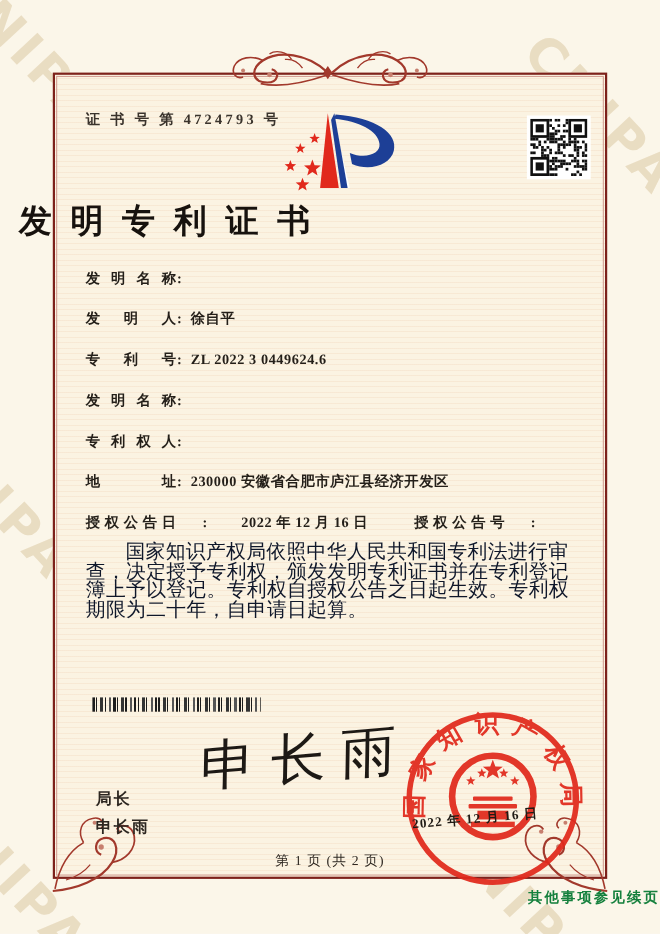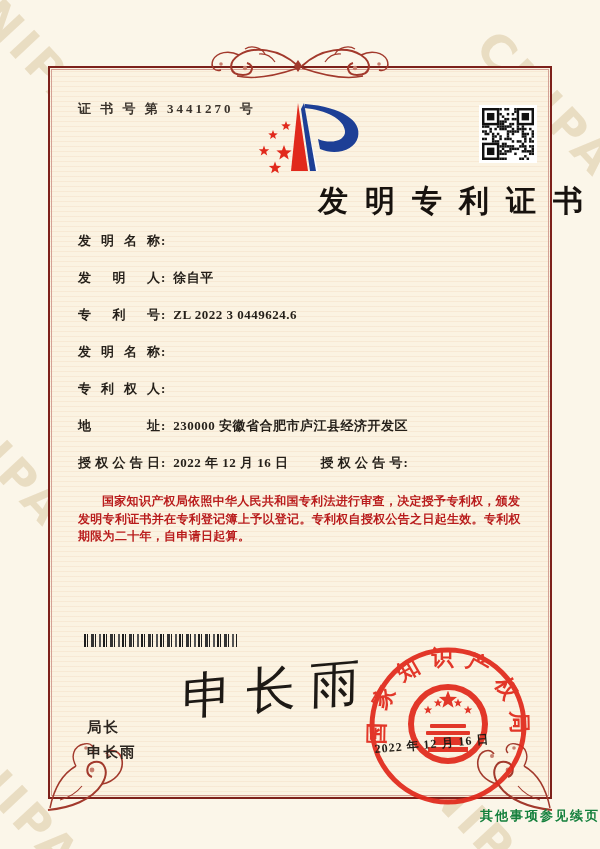--- a/index.html
+++ b/index.html
@@ -25,36 +25,36 @@
   .orn-bl{left:40px;top:722px;}
   .orn-br{left:465px;top:722px;transform:scaleX(-1);}
 
   
   .cert-no{position:absolute;left:78px;top:100px;font-size:13px;letter-spacing:3px;
            color:#3a332c;font-weight:600;}
   .logo{position:absolute;left:252px;top:101px;}
   .qr{position:absolute;left:479px;top:105px;width:58px;height:58px;background:#fff;
       padding:3px;box-sizing:border-box;}
   .qr svg{display:block;width:100%;height:100%;}
-  .title{position:absolute;left:0;top:181px;width:100%;text-align:right;
+  .title{position:absolute;left:0;top:181px;width:100%;text-align:left;
          font-size:30px;font-weight:bold;color:#17120e;letter-spacing:17px;text-indent:17px;}
 
   
-  .fields{position:absolute;left:78px;top:230px;width:446px;font-size:13px;color:#241f19;}
+  .fields{position:absolute;left:78px;top:242px;width:446px;font-size:13px;color:#241f19;}
   .frow{display:flex;line-height:22px;margin-bottom:15px;font-weight:600;}
-  .frow .grp{display:flex;}
-  .frow .grp2{margin-left:32px;}
+  .frow .grp{display:flex;gap:23px;}
+  .frow .grp2{margin-left:42px;}
   .lbl{display:inline-block;width:82px;text-align:justify;text-align-last:justify;
        letter-spacing:0;}
   .colon{margin:0 8px 0 1px;}
   .val{letter-spacing:.5px;white-space:nowrap;}
 
   
-  .paras{position:absolute;left:78px;top:493px;width:446px;font-size:12px;
-         line-height:17.6px;color:#b91c1c;font-weight:700;}
+  .paras{position:absolute;left:78px;top:493px;width:446px;font-size:18px;
+         line-height:17.6px;color:#0f172a;font-weight:400;}
   .paras p{margin:0;text-indent:2em;letter-spacing:.3px;}
 
   
   .barcode{position:absolute;left:84px;top:634px;width:153px;height:13px;
     background:repeating-linear-gradient(90deg,
       #1c1c1c 0 2px,rgba(0,0,0,0) 2px 3px,
       #1c1c1c 3px 4px,rgba(0,0,0,0) 4px 7px,
       #333 7px 10px,rgba(0,0,0,0) 10px 11px,
       #1c1c1c 11px 12px,rgba(0,0,0,0) 12px 15px,
       #555 15px 17px,rgba(0,0,0,0) 17px 19px);}
@@ -127,21 +127,21 @@
       <path d="M10,86 C14,66 22,52 36,44" stroke-width="1.5"></path>
       <path d="M62,62 C74,60 84,50 82,38 C80,28 70,26 66,32" stroke-width="1.6"></path>
       <path d="M36,44 C30,34 34,24 44,22 C52,20 56,27 52,31" stroke-width="1.4"></path>
       <path d="M20,78 q14,-4 22,-14" stroke-width="1.1"></path>
       <circle cx="52" cy="48" r="2.4" fill="#c77f6e" stroke="none"></circle>
       <circle cx="68" cy="34" r="2" fill="#c77f6e" stroke="none"></circle>
       <circle cx="46" cy="26" r="1.8" fill="#c77f6e" stroke="none"></circle>
     </g>
   </svg>
 
-  <div class="cert-no">证 书 号 第 3441270 号</div>
+  <div class="cert-no">证 书 号 第 4724793 号</div>
 
   <svg class="logo" width="116" height="74" viewBox="0 0 116 74">
     <polygon fill="#e1291c" points="34.00,20.00 35.23,23.30 38.76,23.45 36.00,25.65 36.94,29.05 34.00,27.10 31.06,29.05 32.00,25.65 29.24,23.45 32.77,23.30"></polygon>
     <polygon fill="#e1291c" points="21.00,29.00 22.23,32.30 25.76,32.45 23.00,34.65 23.94,38.05 21.00,36.10 18.06,38.05 19.00,34.65 16.24,32.45 19.77,32.30"></polygon>
     <polygon fill="#e1291c" points="12.00,44.50 13.36,48.13 17.23,48.30 14.20,50.71 15.23,54.45 12.00,52.31 8.77,54.45 9.80,50.71 6.77,48.30 10.64,48.13"></polygon>
     <polygon fill="#e1291c" points="32.00,44.00 33.97,49.28 39.61,49.53 35.20,53.04 36.70,58.47 32.00,55.36 27.30,58.47 28.80,53.04 24.39,49.53 30.03,49.28"></polygon>
     <polygon fill="#e1291c" points="23.00,60.50 24.60,64.79 29.18,64.99 25.60,67.84 26.82,72.26 23.00,69.73 19.18,72.26 20.40,67.84 16.82,64.99 21.40,64.79"></polygon>
     <polygon points="46,2 56,70 39,70" fill="#e1291c"></polygon>
     <polygon points="50,2 66,70 59,70" fill="#ffffff"></polygon>
     <path d="M52,2 L64,70 L58,70 L49,8 Z" fill="#1d3f96"></path>
@@ -372,15 +372,16 @@
       <polygon points="92.00,54.50 93.11,57.47 96.28,57.61 93.80,59.58 94.65,62.64 92.00,60.89 89.35,62.64 90.20,59.58 87.72,57.61 90.89,57.47"></polygon>
       <polygon points="102.00,61.50 103.11,64.47 106.28,64.61 103.80,66.58 104.65,69.64 102.00,67.89 99.35,69.64 100.20,66.58 97.72,64.61 100.89,64.47"></polygon>
       <rect x="64" y="80" width="36" height="4" rx="1"></rect>
       <rect x="60" y="87" width="44" height="4" rx="1"></rect>
       <rect x="68" y="93" width="28" height="8"></rect>
       <rect x="62" y="103" width="40" height="5"></rect>
     </g>
   </svg>
   <div class="seal-date">2022 年 12 月 16 日</div>
 
+  <div class="page-num">第 1 页 (共 2 页)</div>
   <div class="cont-note">其他事项参见续页</div>
 
 </div>
 
 </body></html>

